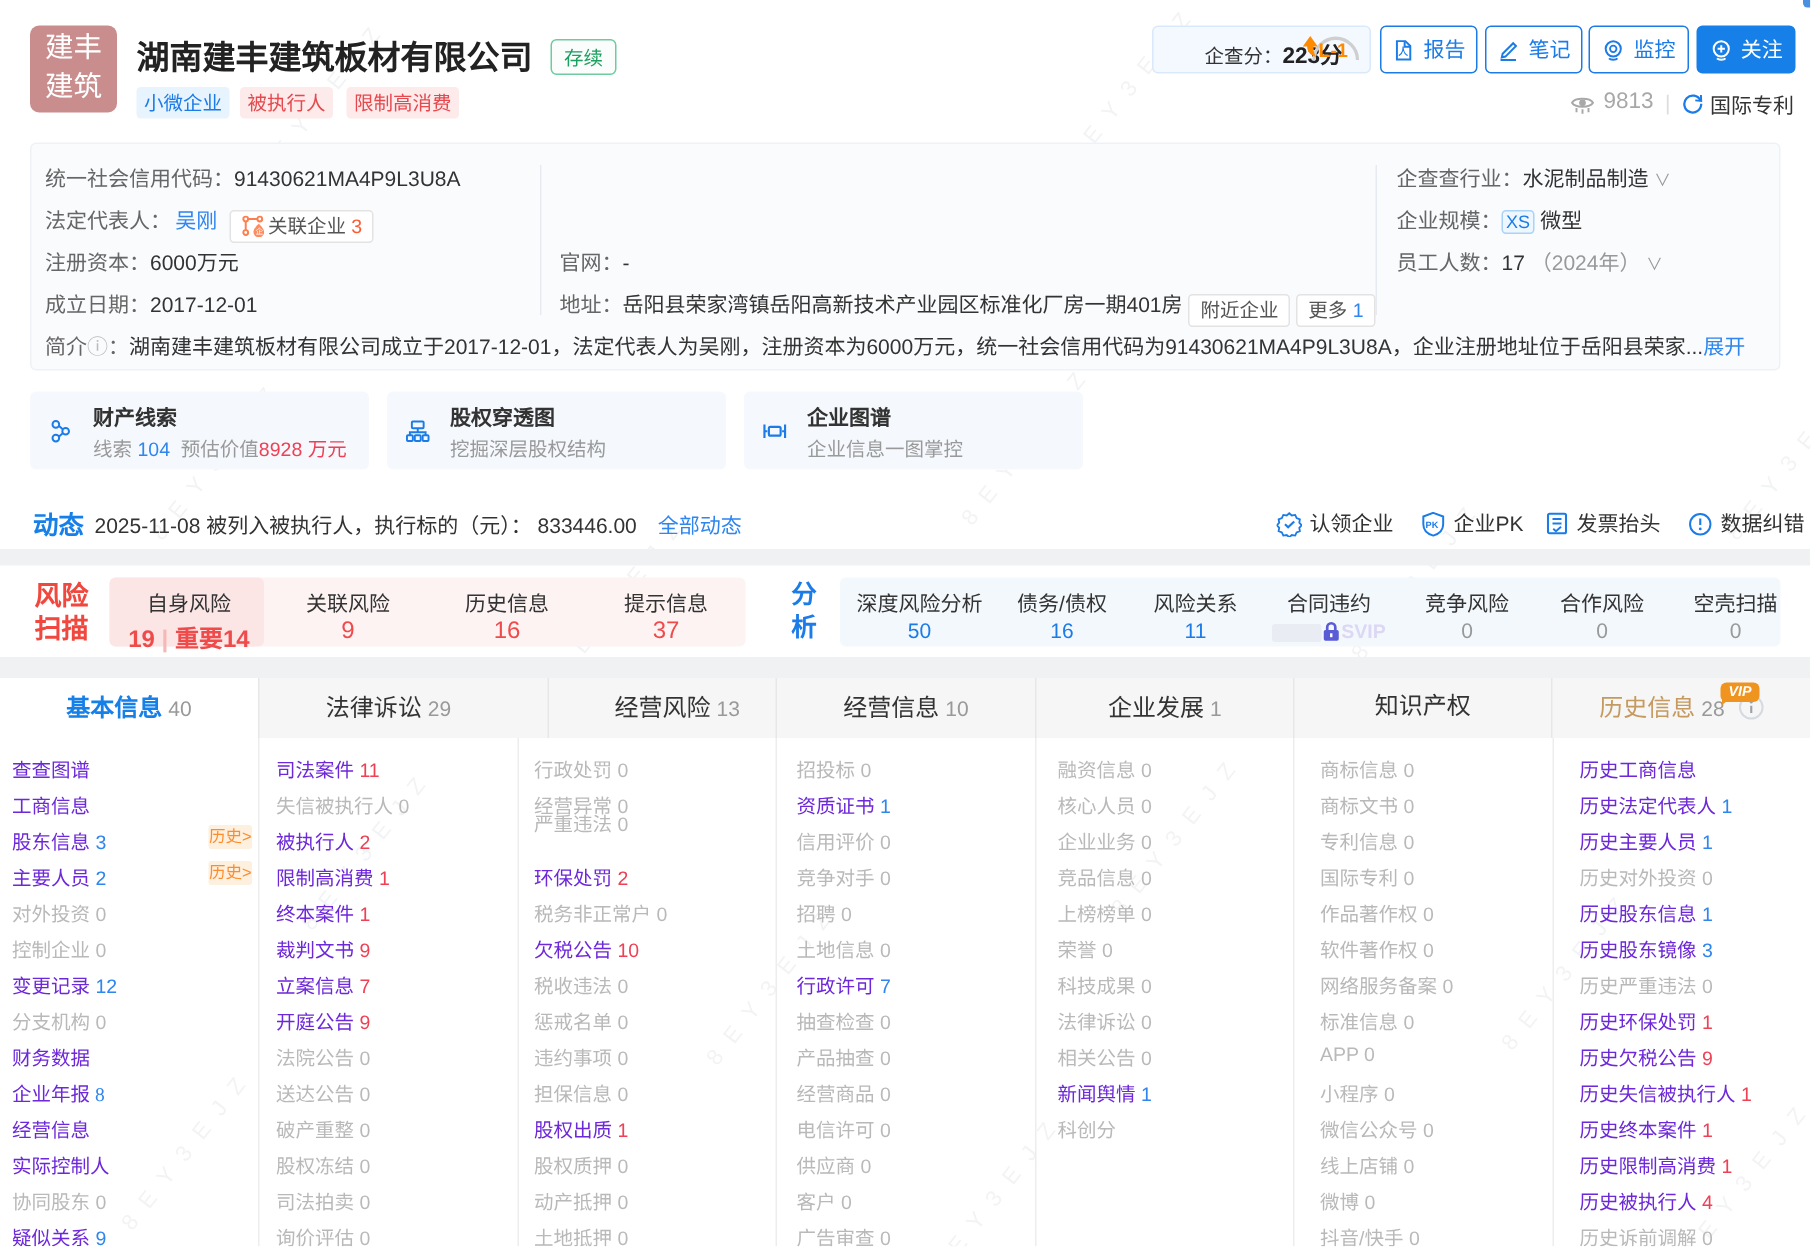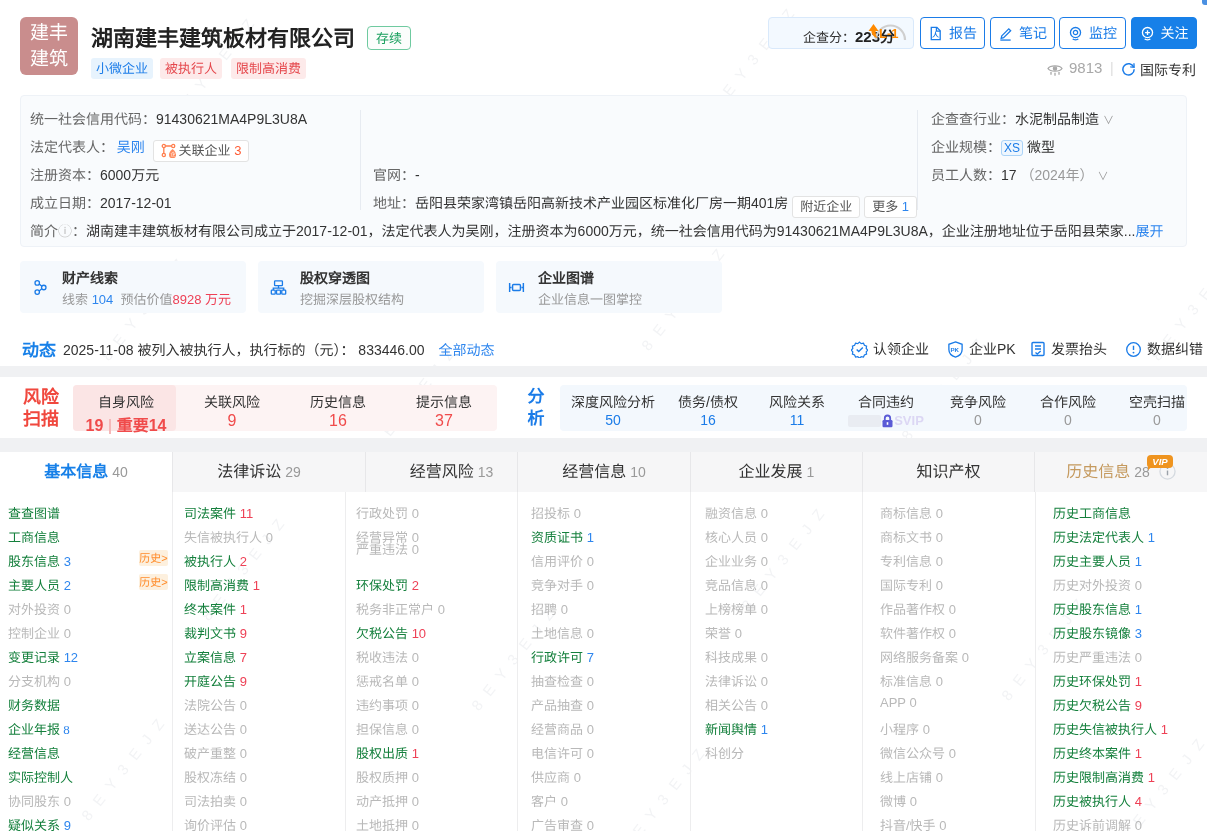--- a/index.html
+++ b/index.html
@@ -5,21 +5,21 @@
 <style>
 * { margin:0; padding:0; box-sizing:border-box; }
 html,body { width:1207px; height:831px; overflow:hidden; background:#fff;
   font-family:"Liberation Sans", sans-serif; }
 #page { position:relative; width:1207px; height:831px; background:#fff; overflow:hidden; }
 .abs { position:absolute; }
 .b { font-weight:bold; }
 .blue { color:#2e86ee; }
 .red { color:#ee4156; }
 .grey { color:#b9b9b9; }
-.dark { color:#15803d; }
+.dark { color:#6d28d9; }
 .lbl { color:#666; }
 
 
 #logo { left:20px; top:17px; width:58px; height:58px; background:#c98d8d; border-radius:6px;
   color:#fff; font-size:19px; line-height:26px; text-align:center; padding-top:3px; }
 #cname { left:91px; top:20px; font-size:22px; font-weight:bold; color:#222; }
 .badge-green { display:inline-block; margin-left:12px; vertical-align:3px; font-size:13px; font-weight:normal;
   color:#1ba05f; border:1px solid #6fcaa0; border-radius:4px; padding:1px 8px 2px; background:#fbfdfc; }
 .tag { position:absolute; top:58px; height:21px; line-height:21px; font-size:13px; border-radius:3px; padding:0 5px; }
 .tag.bl { background:#e7f3fd; color:#1b7ce8; }

